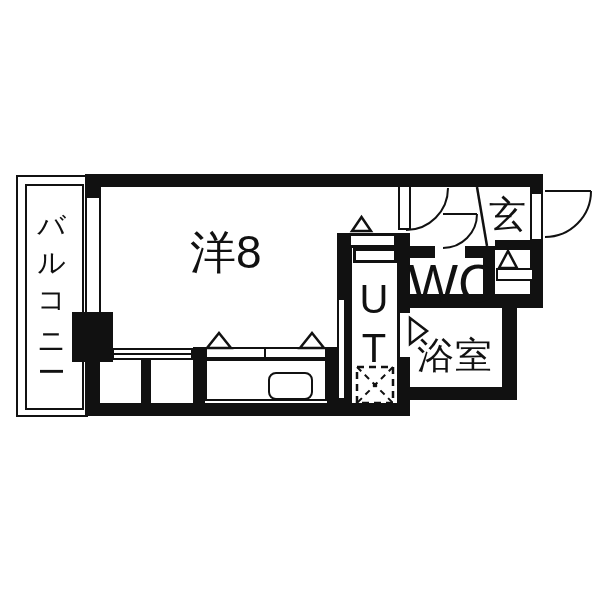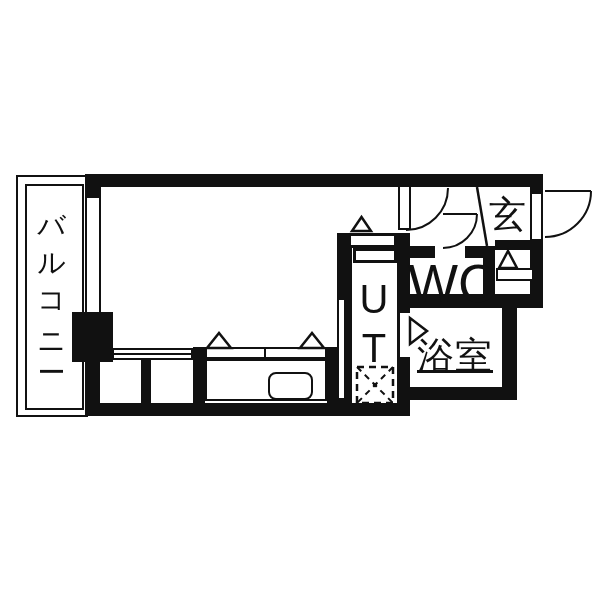--- a/index.html
+++ b/index.html
@@ -75,18 +75,19 @@
     <polygon class="tri" points="410,318 410,344 427,331"></polygon>
     <g>
       <rect x="357" y="367" width="36" height="36" fill="none" stroke="#111" stroke-width="2.5" stroke-dasharray="7 5"></rect>
       <line x1="357" y1="367" x2="393" y2="403" stroke="#111" stroke-width="2" stroke-dasharray="6 5"></line>
       <line x1="393" y1="367" x2="357" y2="403" stroke="#111" stroke-width="2" stroke-dasharray="6 5"></line>
       <circle cx="375" cy="385" r="2.2" fill="#111"></circle>
     </g>
   </svg>
 
   <div class="lbl vtext" style="left:35px;top:194px;width:32px;height:215px;font-size:28px;letter-spacing:9px;line-height:32px;">バルコニー</div>
+  <div class="lbl" style="left:190px;top:229px;font-size:46px;">洋8</div>
   <div class="lbl vupright" style="left:352px;top:277px;width:44px;height:95px;font-size:40px;line-height:44px;letter-spacing:5px;">UT</div>
   <div class="lbl" style="left:408px;top:257px;width:76px;text-align:center;font-size:53px;">WC</div>
   <div class="lbl" style="left:489px;top:196px;font-size:37px;">玄</div>
-  <div class="lbl" style="left:417px;top:337px;font-size:37px;letter-spacing:1px;text-decoration:underline;">浴室</div>
+  <div class="lbl" style="left:417px;top:337px;font-size:37px;letter-spacing:1px;">浴室</div>
 
 </div>
 
 </body></html>

